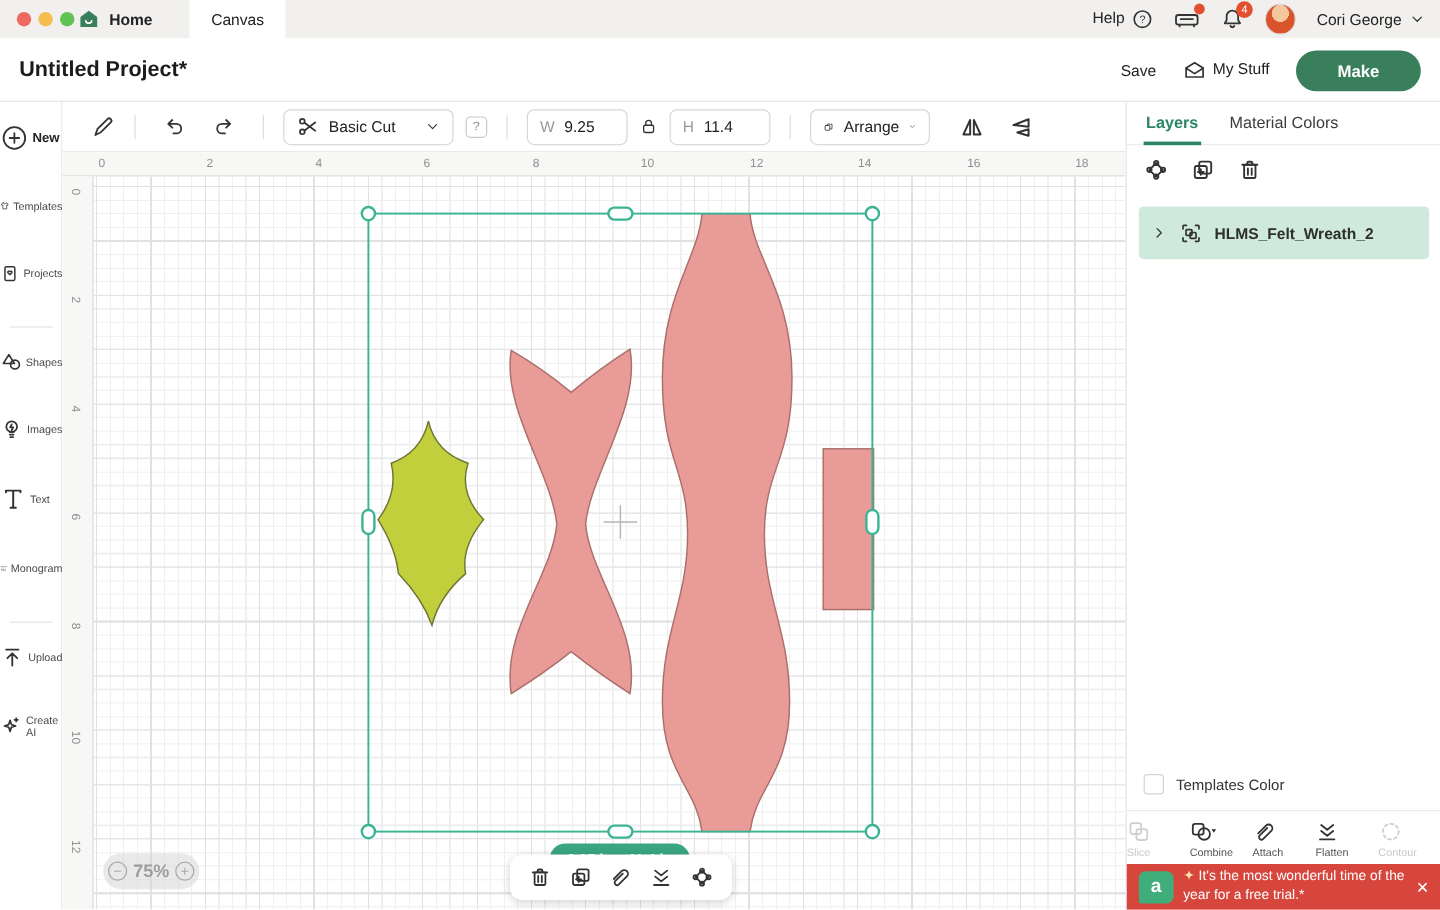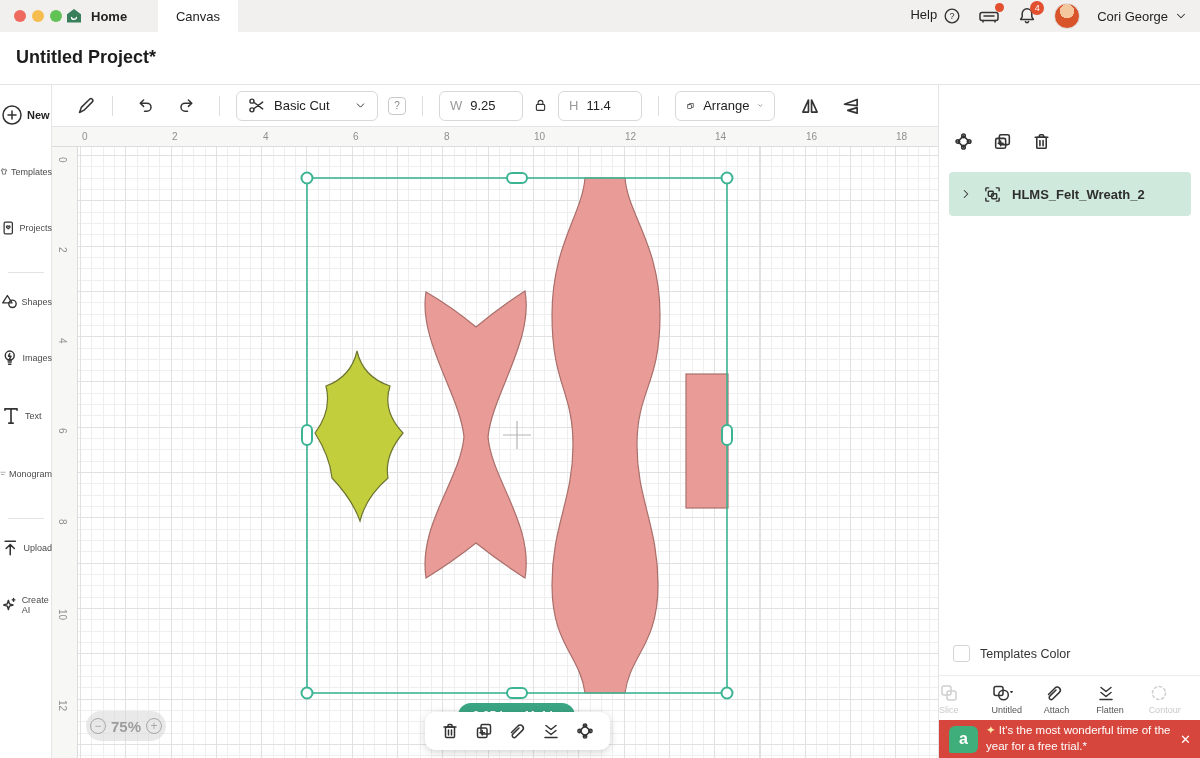--- a/index.html
+++ b/index.html
@@ -131,20 +131,33 @@
       <span>Cori George</span>
       <svg width="14" height="14" viewBox="0 0 20 20">
         <path d="M5,7.5 L10,12.5 L15,7.5" class="icn"></path>
       </svg>
     </span>
   </div>
 </div>
 
 <div id="header">
   <div id="project-title">Untitled Project*</div>
+  <div id="header-right">
+    <span>Save</span>
+    <span class="iconlabel">
+      <svg width="19" height="17" viewBox="0 0 20 18">
+        <path d="M2.5,7 L10,2.5 L17.5,7 V15 H2.5 Z" class="icn"></path>
+        <path d="M2.5,7.3 L10,12 L17.5,7.3" class="icn"></path>
+      </svg>
+      <span>My Stuff</span>
+    </span>
+    <div id="make-btn">
+      <span>Make</span>
+    </div>
+  </div>
 </div>
 
 <div id="sidebar">
   <div class="side-item big" style="top:18px">
     <svg width="24" height="24" viewBox="0 0 24 24">
       <circle cx="12" cy="12" r="9" class="icn"></circle>
         <path d="M12,8 v8 M8,12 h8" class="icn"></path>
     </svg>
     <span class="lbl">New</span>
   </div>
@@ -351,20 +364,24 @@
 
     <div id="zoom-pill">
       <span class="zbtn">−</span>
       <span class="zl">75%</span>
       <span class="zbtn">+</span>
     </div>
   </div>
 </div>
 
 <div id="right-panel">
+  <div id="panel-tabs">
+    <span id="tab-layers">Layers</span>
+    <span style="color:#3c3c3c">Material Colors</span>
+  </div>
 
   <div id="layer-actions">
     <svg width="21" height="21" viewBox="0 0 20 20">
       <path d="M10,4.6 L15.4,10 L10,15.4 L4.6,10 Z" class="icn"></path>
       <circle cx="10" cy="4.6" r="1.7" class="icn" fill="#fff"></circle>
       <circle cx="15.4" cy="10" r="1.7" class="icn" fill="#fff"></circle>
       <circle cx="10" cy="15.4" r="1.7" class="icn" fill="#fff"></circle>
       <circle cx="4.6" cy="10" r="1.7" class="icn" fill="#fff"></circle>
     </svg>
     <svg width="21" height="21" viewBox="0 0 20 20">
@@ -403,21 +420,21 @@
         <rect x="8" y="8" width="9" height="9" rx="2" class="icn"></rect>
       </svg>
       <span>Slice</span>
     </div>
     <div class="cb-item">
       <svg width="24" height="20" viewBox="0 0 24 20">
         <rect x="3" y="3.5" width="9" height="9" rx="2" class="icn"></rect>
         <circle cx="12.5" cy="12" r="4.8" class="icn" fill="#fff"></circle>
         <path d="M19.5,8.5 L21.5,8.5 L20.5,10 Z" fill="#333" stroke="#333"></path>
       </svg>
-      <span>Untitled</span>
+      <span>Combine</span>
     </div>
     <div class="cb-item">
       <svg width="20" height="20" viewBox="0 0 20 20">
         <path d="M4.5,11.5 L11,5 a3.1,3.1 0 0 1 4.4,4.4 L8.7,16 a2,2 0 0 1 -2.9,-2.9 L12,7" class="icn"></path>
       </svg>
       <span>Attach</span>
     </div>
     <div class="cb-item">
       <svg width="20" height="20" viewBox="0 0 20 20">
         <path d="M5,4.5 L10,8.5 L15,4.5 M5,9.5 L10,13.5 L15,9.5 M4,16.5 H16" class="icn"></path>

